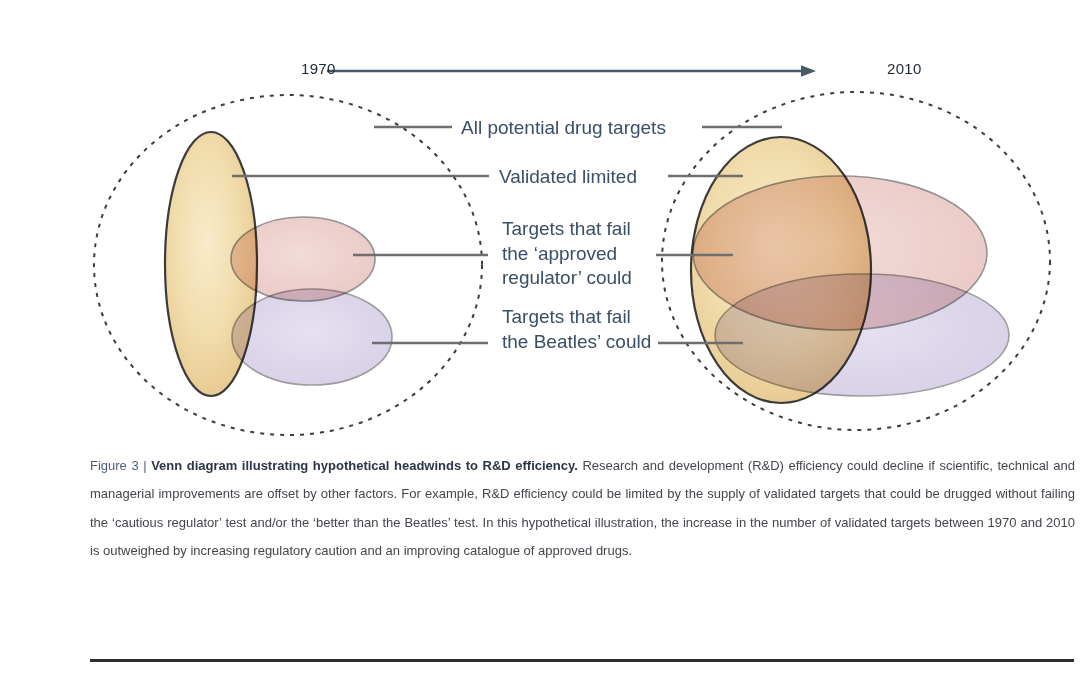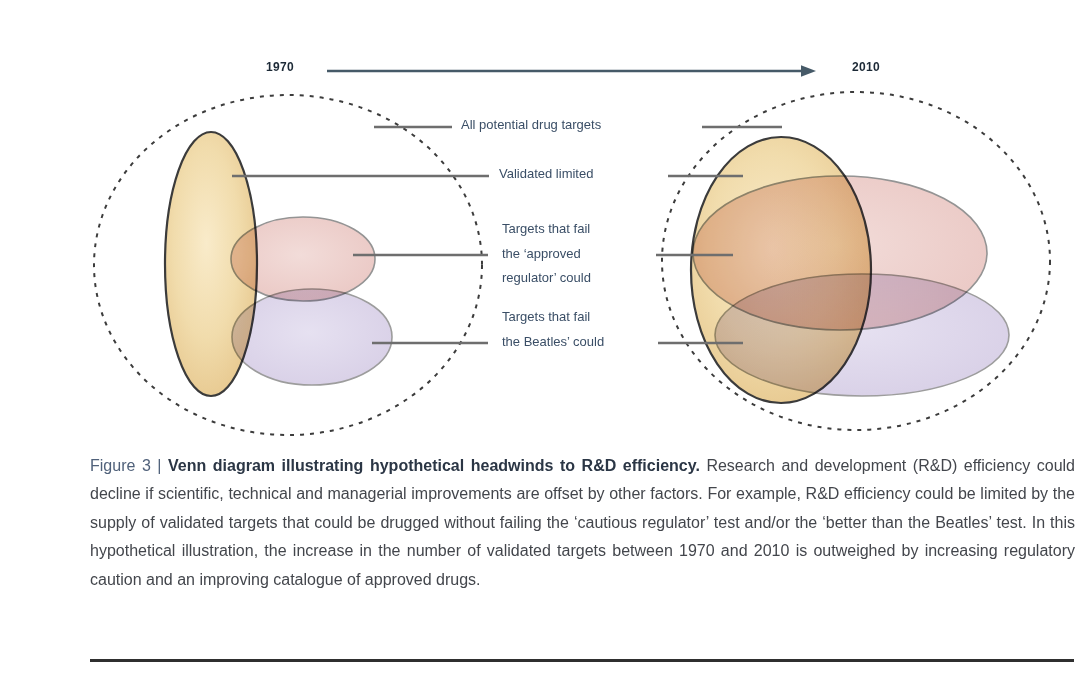--- a/index.html
+++ b/index.html
@@ -8,45 +8,46 @@
     position: relative;
     width: 1080px;
     height: 689px;
     background: #ffffff;
     overflow: hidden;
   }
   .figure svg { position: absolute; left: 0; top: 0; }
 
   .year {
     position: absolute;
-    font-size: 12px;
-    font-weight: bold;
+    font-size: 15px;
+    font-weight: normal;
     color: #1c2936;
     letter-spacing: 0.3px;
+    margin-left: 35px;
   }
   .y1970 { left: 266px; top: 60px; }
   .y2010 { left: 852px; top: 60px; }
 
   .lbl {
     position: absolute;
-    font-size: 13px;
+    font-size: 19px;
     color: #3a4e66;
     white-space: nowrap;
   }
   .lbl-all  { left: 461px; top: 117px; }
   .lbl-val  { left: 499px; top: 166px; }
   .lbl-caut { left: 502px; top: 217px; line-height: 24.5px; }
   .lbl-beat { left: 502px; top: 304px; line-height: 25px; }
 
   .caption {
     position: absolute;
     left: 90px;
     top: 452px;
     width: 985px;
-    font-size: 16px;
+    font-size: 13px;
     line-height: 28.4px;
     color: #43464c;
     text-align: justify;
   }
   .caption .figlabel { color: #50617a; }
   .caption strong { color: #2b3645; font-weight: bold; }
 
   .rule {
     position: absolute;
     left: 90px;

